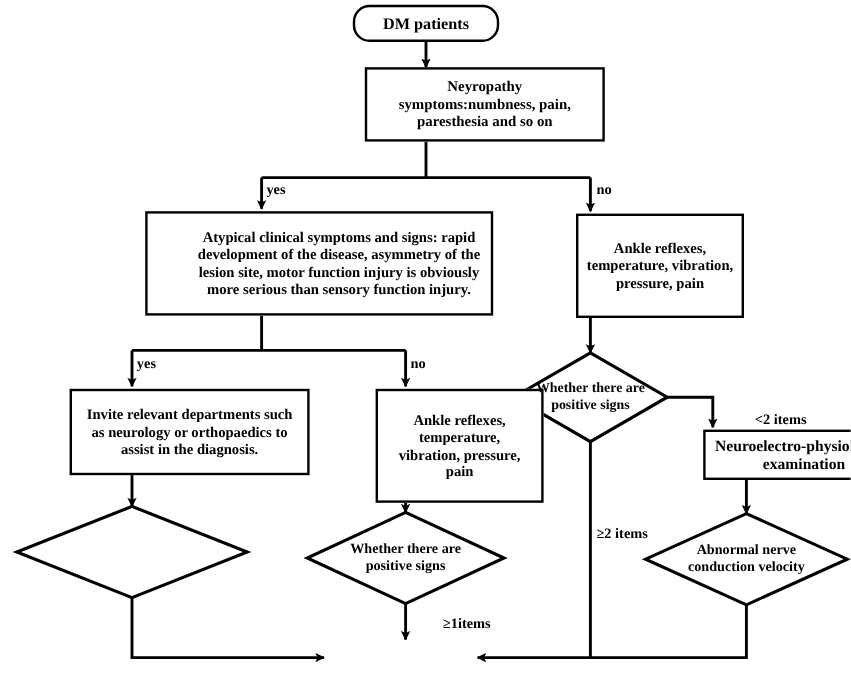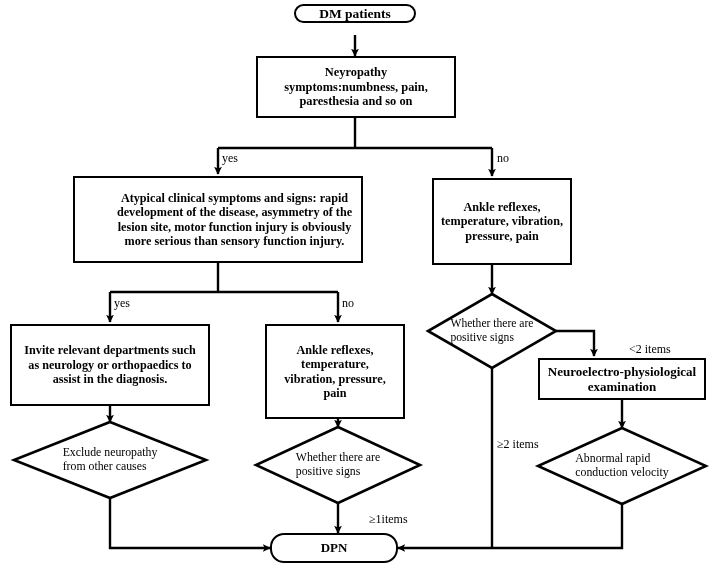--- a/index.html
+++ b/index.html
@@ -30,44 +30,45 @@
     align-items: center;
     justify-content: center;
     text-align: center;
     font-weight: bold;
     color: #000000;
     line-height: 1.18;
   }
   .rect {
     border: 2px solid #000000;
     background: #ffffff;
+    margin-left: 48px;
   }
   .terminal {
     border: 2px solid #000000;
     border-radius: 14px;
     background: #ffffff;
   }
   .diamond-wrap {
     position: absolute;
     display: flex;
     align-items: center;
     justify-content: center;
   }
   .diamond-wrap .dlabel {
     position: relative;
     z-index: 2;
-    text-align: left;
-    font-weight: normal;
+    text-align: center;
+    font-weight: bold;
     line-height: 1.18;
     color: #000000;
     white-space: pre-line;
   }
   .edge-label {
     position: absolute;
-    font-weight: normal;
+    font-weight: bold;
     color: #000000;
     white-space: nowrap;
   }
   .txt {
     white-space: pre-line;
     display: block;
   }
 </style>
 </head>
 <body>
@@ -112,21 +113,21 @@
 
       <path d="M338,503 L338,533" marker-end="url(#ah)"></path>
 
       <polygon points="492,294 556,331 492,368 428,331" stroke-width="2.6"></polygon>
       <polygon points="110,422 206,460 110,498 14,460" stroke-width="2.6"></polygon>
       <polygon points="338,427 420,465 338,503 256,465" stroke-width="2.6"></polygon>
       <polygon points="622,428 706,466 622,504 538,466" stroke-width="2.6"></polygon>
     </g>
   </svg>
 
-  <div class="node terminal" style="left:294px; top:4px; width:122px; height:19px; font-size:13.5px;align-items:center;">
+  <div class="node terminal" style="left:294px; top:4px; width:122px; height:31px; font-size:13.5px;align-items:center;">
     <span class="txt">DM patients</span>
   </div>
 
   <div class="node rect" style="left:256px; top:56px; width:200px; height:62px; font-size:12.4px;">
     <span class="txt">Neyropathy
 symptoms:numbness, pain,
 paresthesia and so on</span>
   </div>
 
   <div class="node rect" style="left:73px; top:176px; width:290px; height:87px; font-size:12.2px;padding-left:33px;">
@@ -135,21 +136,21 @@
 lesion site, motor function injury is obviously
 more serious than sensory function injury.</span>
   </div>
 
   <div class="node rect" style="left:432px; top:178px; width:140px; height:87px; font-size:12.2px;">
     <span class="txt">Ankle reflexes,
 temperature, vibration,
 pressure, pain</span>
   </div>
 
-  <div class="node rect" style="left:10px; top:324px; width:200px; height:82px; font-size:12.2px;">
+  <div class="node rect" style="left:10px; top:324px; width:200px; height:72px; font-size:12.2px;">
     <span class="txt">Invite relevant departments such
 as neurology or orthopaedics to
 assist in the diagnosis.</span>
   </div>
 
   <div class="node rect" style="left:265px; top:324px; width:140px; height:95px; font-size:12.2px;">
     <span class="txt">Ankle reflexes,
 temperature,
 vibration, pressure,
 pain</span>
@@ -158,38 +159,31 @@
   <div class="node rect" style="left:538px; top:358px; width:168px; height:42px; font-size:13px;">
     <span class="txt">Neuroelectro-physiological
 examination</span>
   </div>
 
   <div class="diamond-wrap" style="left:428px; top:294px; width:128px; height:74px;">
     <span class="dlabel" style="font-size:11.6px;">Whether there are
 positive signs</span>
   </div>
 
-  <div class="diamond-wrap" style="left:14px; top:422px; width:192px; height:76px;">
-    <span class="dlabel" style="font-size:11.8px;">Exclude neuropathy
-from other causes</span>
-  </div>
 
   <div class="diamond-wrap" style="left:256px; top:427px; width:164px; height:76px;">
     <span class="dlabel" style="font-size:11.8px;">Whether there are
 positive signs</span>
   </div>
 
   <div class="diamond-wrap" style="left:538px; top:428px; width:168px; height:76px;">
-    <span class="dlabel" style="font-size:11.8px;">Abnormal rapid
+    <span class="dlabel" style="font-size:11.8px;">Abnormal nerve
 conduction velocity</span>
   </div>
 
-  <div class="node terminal" style="left:270px; top:533px; width:128px; height:30px; font-size:13px;">
-    <span class="txt">DPN</span>
-  </div>
 
   <div class="edge-label" style="left:222px; top:151px; font-size:12px;">yes</div>
   <div class="edge-label" style="left:497px; top:151px; font-size:12px;">no</div>
   <div class="edge-label" style="left:114px; top:296px; font-size:12px;">yes</div>
   <div class="edge-label" style="left:342px; top:296px; font-size:12px;">no</div>
   <div class="edge-label" style="left:629px; top:342px; font-size:12px;">&lt;2 items</div>
   <div class="edge-label" style="left:497px; top:426px; font-size:12px;margin-top:11px;">≥2 items</div>
   <div class="edge-label" style="left:326px; top:512px; font-size:12px;margin-left:43px;">≥1items</div>
 
 </div>

